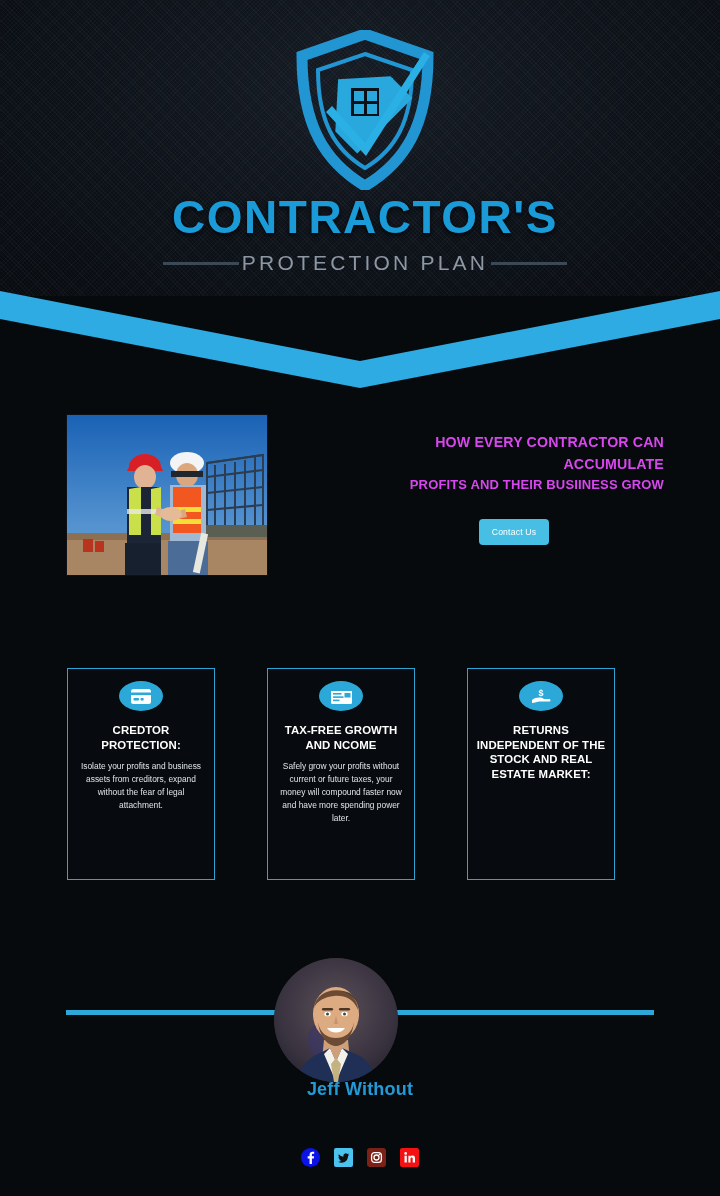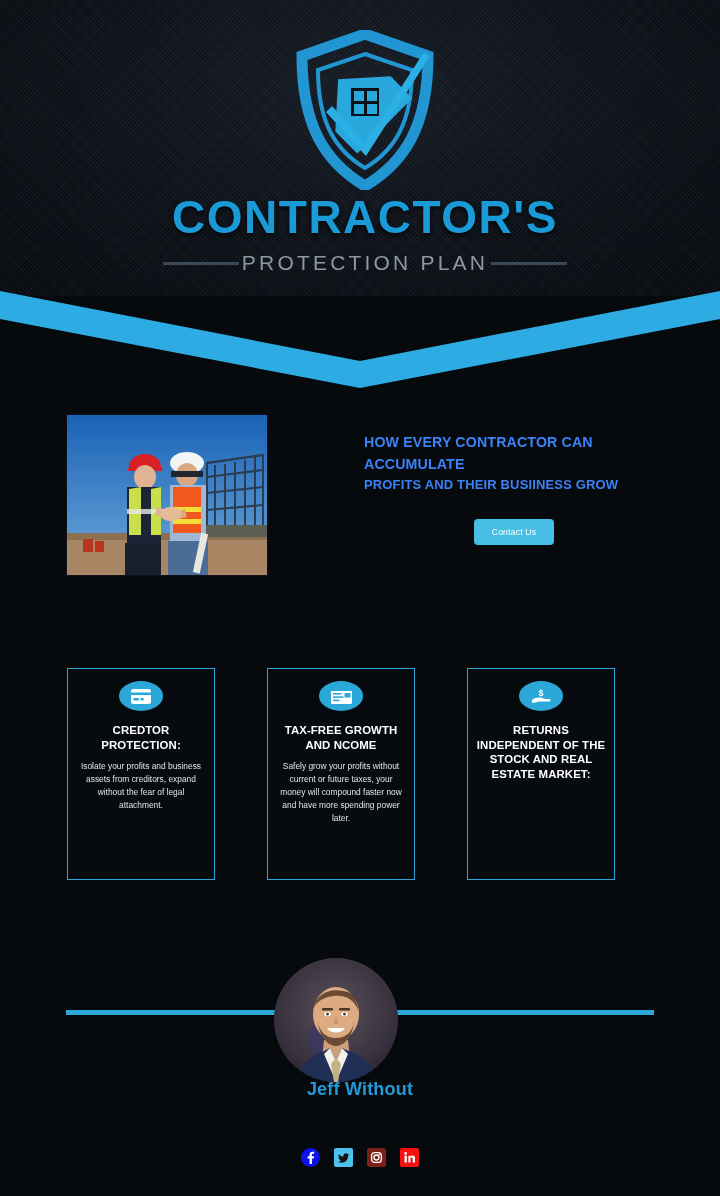--- a/index.html
+++ b/index.html
@@ -50,30 +50,30 @@
   
   .hero { position:absolute; left:0; top:400px; width:720px; height:200px; }
   .hero-photo {
     position:absolute; left:66px; top:14px; width:202px; height:162px;
     border:1px solid #0d1218; overflow:hidden; background:#2a5d96;
   }
   .hero-photo svg { display:block; }
 
   .hero-text { position:absolute; left:364px; top:32px; width:300px; }
   .hero-h1 {
-    color:#3b82f6; font-size:14.2px; font-weight:bold;
-    line-height:1.52; letter-spacing:.15px; text-align:left;
+    color:#d946ef; font-size:14.2px; font-weight:bold;
+    line-height:1.52; letter-spacing:.15px; text-align:right;
   }
   .hero-h1 .l2 { font-size:13px; }
   .hero-sub {
     margin-top:18px; color:#e4e9ee; font-size:9.6px; line-height:1.62;
     letter-spacing:.05px;
   }
   .contact-btn {
-    display:block; margin:24px auto 0; width:80px; height:26px;
+    display:block; margin:24px auto 0; width:70px; height:26px;
     background:#47bfe5; color:#ffffff; border:none; border-radius:4px;
     font-family:"Liberation Sans", sans-serif; font-size:8.6px;
     cursor:pointer; letter-spacing:.2px;
   }
 
   
   .cards { position:absolute; left:0; top:668px; width:720px; height:212px; }
   .card {
     position:absolute; top:0; width:148px; height:212px;
     border:1px solid #2da4d4; background:#070a0e;

